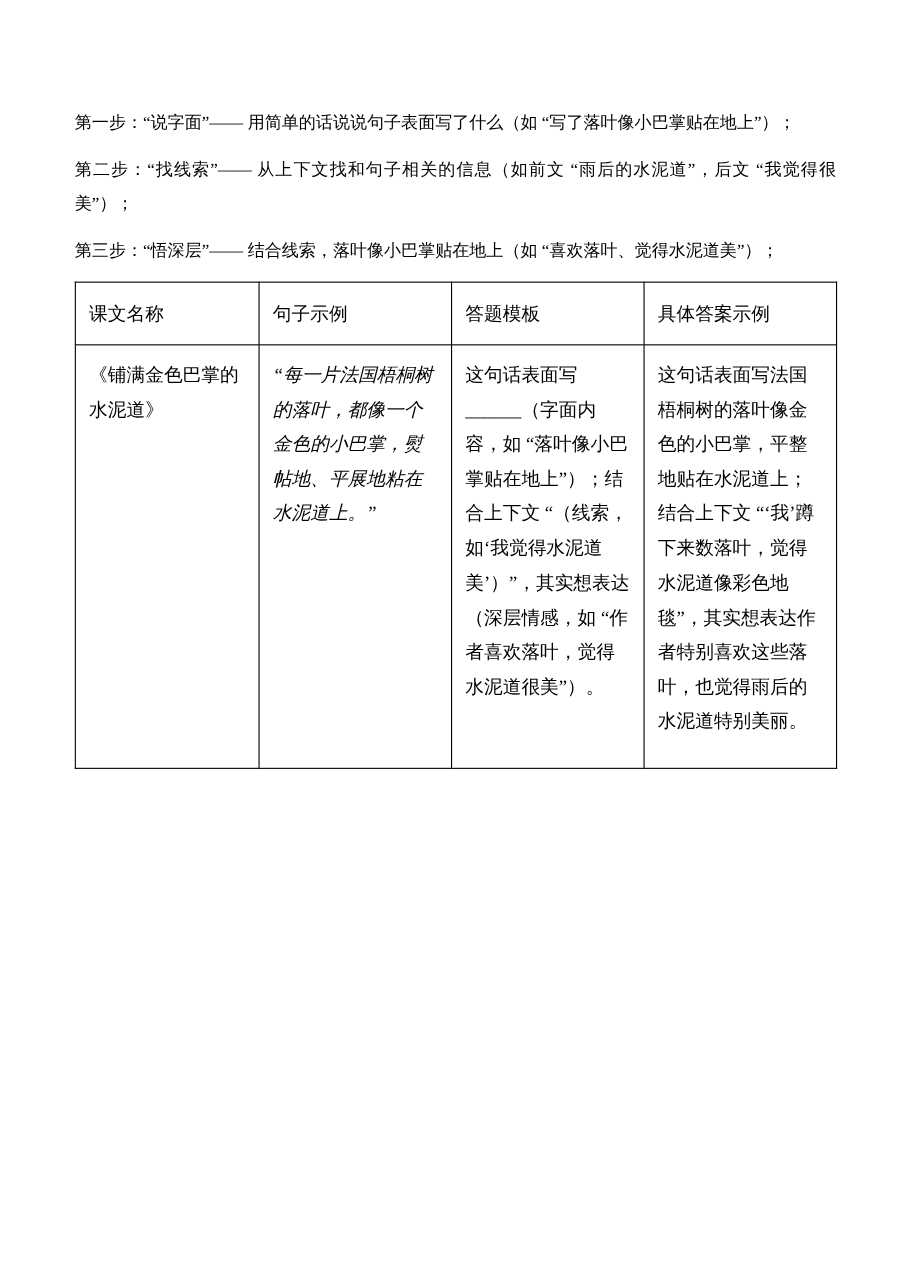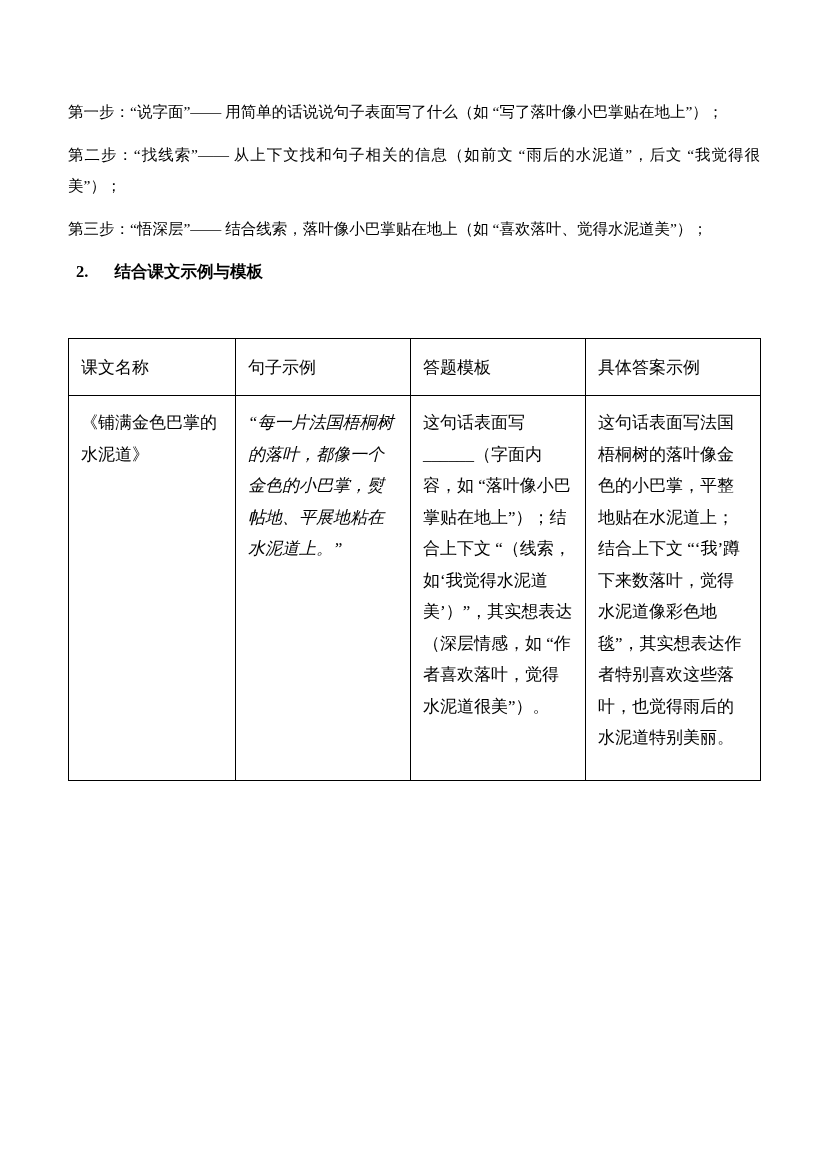--- a/index.html
+++ b/index.html
@@ -55,21 +55,20 @@
 </style>
 </head>
 <body>
 
 <div class="page">
 
   <p class="step-para">第一步：“说字面”—— 用简单的话说说句子表面写了什么（如 “写了落叶像小巴掌贴在地上”）；</p>
   <p class="step-para">第二步：“找线索”—— 从上下文找和句子相关的信息（如前文 “雨后的水泥道”，后文 “我觉得很美”）；</p>
   <p class="step-para">第三步：“悟深层”—— 结合线索，落叶像小巴掌贴在地上（如 “喜欢落叶、觉得水泥道美”）；</p>
 
-  <h2 class="section-heading"><span class="num">2.</span><span>结合课文示例与模板</span></h2>
 
   <table class="course-table">
     <colgroup>
       <col class="col-lesson">
       <col class="col-sentence">
       <col class="col-template">
       <col class="col-answer">
     </colgroup>
     <thead>
       <tr>

